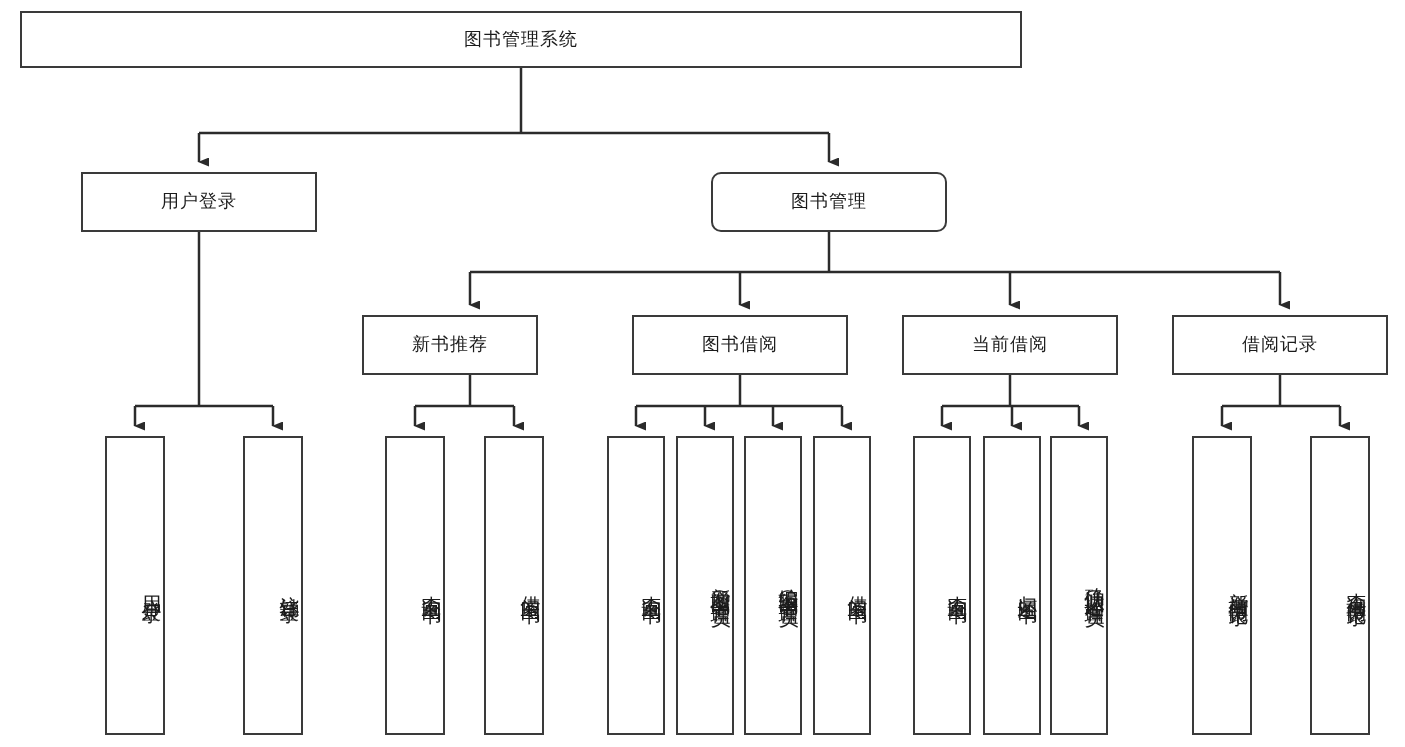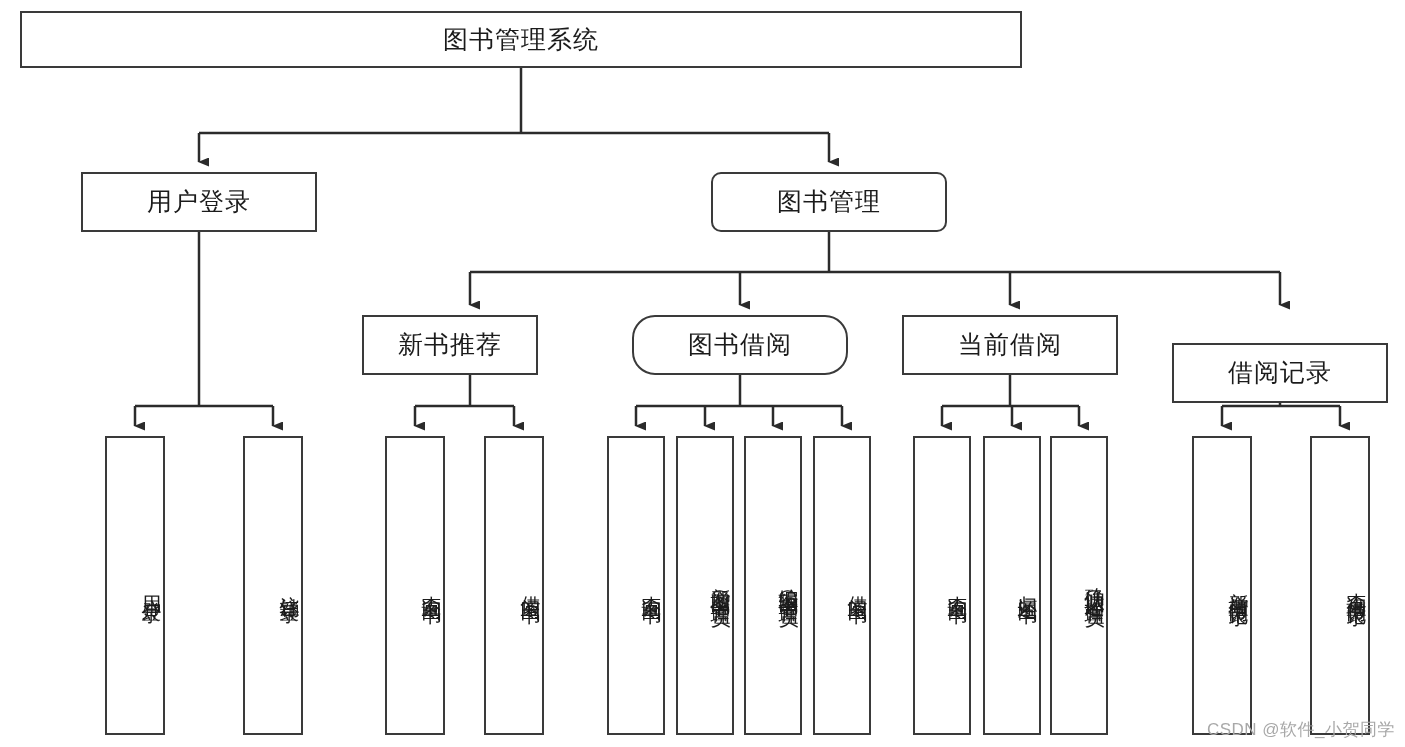--- a/index.html
+++ b/index.html
@@ -32,21 +32,21 @@
     border: 2px solid #3a3a3a;
     background: #ffffff;
     display: flex;
     align-items: center;
     justify-content: center;
     color: #1b1b1b;
     line-height: 1.18;
     text-align: center;
   }
   .node.horizontal {
-    font-size: 25px;
+    font-size: 18px;
     letter-spacing: 1px;
     text-align: right;
   }
   .node.vertical {
     font-size: 20px;
     writing-mode: vertical-rl;
     text-orientation: upright;
     letter-spacing: 3px;
     padding: 8px 0;
     align-items: flex-start;
@@ -131,27 +131,27 @@
   <div class="node horizontal" style="left:81px; top:172px; width:236px; height:60px;">
     <span class="node-label">用户登录</span>
   </div>
   <div class="node horizontal" style="left:711px; top:172px; width:236px; height:60px;border-radius:10px;">
     <span class="node-label">图书管理</span>
   </div>
 
   <div class="node horizontal" style="left:362px; top:315px; width:176px; height:60px;">
     <span class="node-label">新书推荐</span>
   </div>
-  <div class="node horizontal" style="left:632px; top:315px; width:216px; height:60px;border-radius:23px;">
+  <div class="node horizontal" style="left:632px; top:315px; width:216px; height:60px;">
     <span class="node-label">图书借阅</span>
   </div>
   <div class="node horizontal" style="left:902px; top:315px; width:216px; height:60px;">
     <span class="node-label">当前借阅</span>
   </div>
-  <div class="node horizontal" style="left:1172px; top:315px; width:216px; height:60px;margin-top:28px;">
+  <div class="node horizontal" style="left:1172px; top:315px; width:216px; height:60px;">
     <span class="node-label">借阅记录</span>
   </div>
 
   <div class="node vertical" style="left:105px; top:436px; width:60px; height:299px;">
     <span class="node-label">用户登录</span>
   </div>
   <div class="node vertical" style="left:243px; top:436px; width:60px; height:299px;">
     <span class="node-label">注销登录</span>
   </div>
   <div class="node vertical" style="left:385px; top:436px; width:60px; height:299px;">
@@ -181,15 +181,14 @@
   <div class="node vertical" style="left:1050px; top:436px; width:58px; height:299px;">
     <span class="node-label">确认归还（管理员）</span>
   </div>
   <div class="node vertical" style="left:1192px; top:436px; width:60px; height:299px;">
     <span class="node-label">新增借阅记录</span>
   </div>
   <div class="node vertical" style="left:1310px; top:436px; width:60px; height:299px;">
     <span class="node-label">查询借阅记录</span>
   </div>
 
-  <div id="watermark">CSDN @软件_小贺同学</div>
 
 </div>
 
 </body></html>

